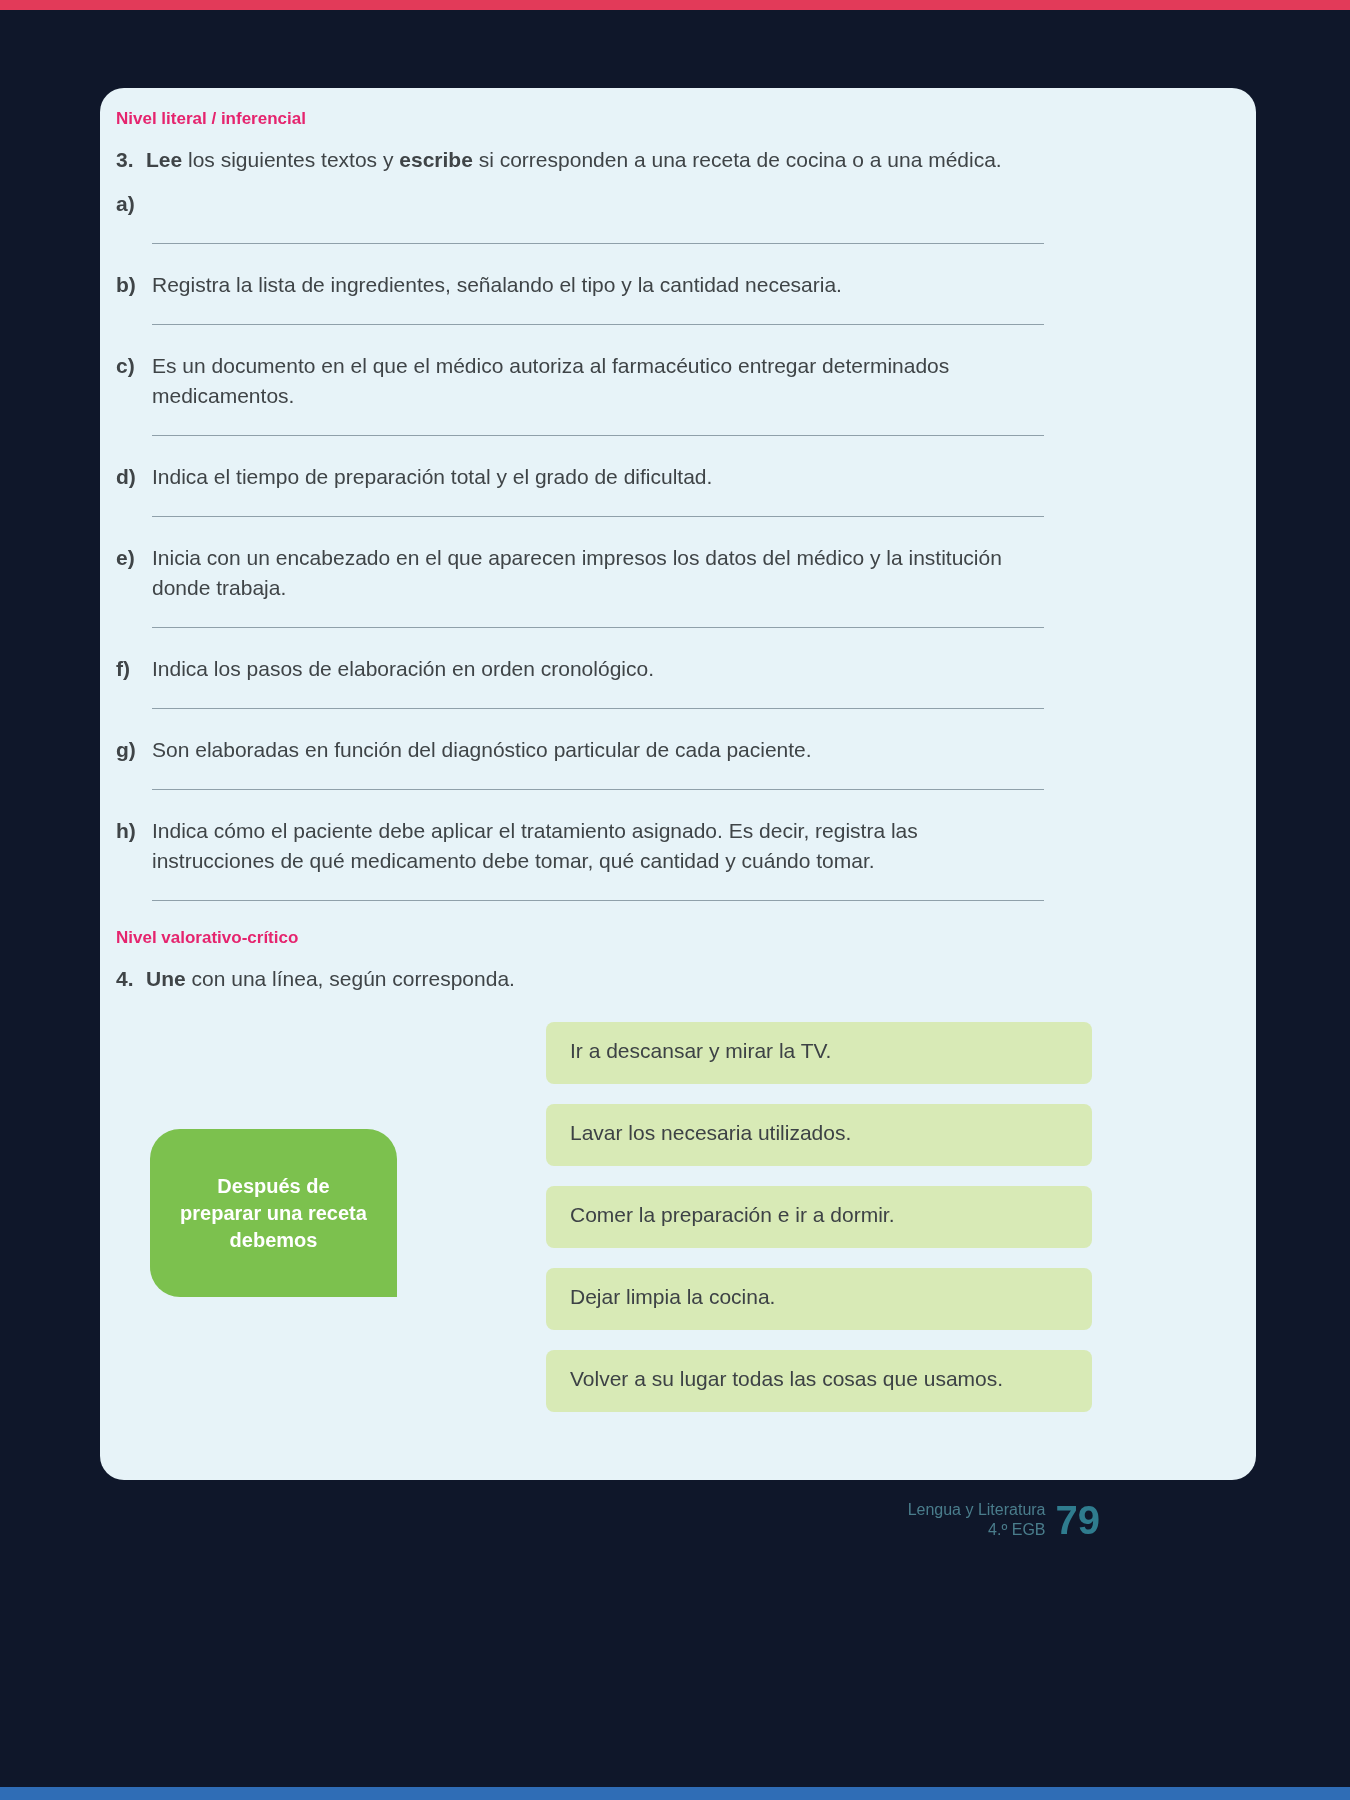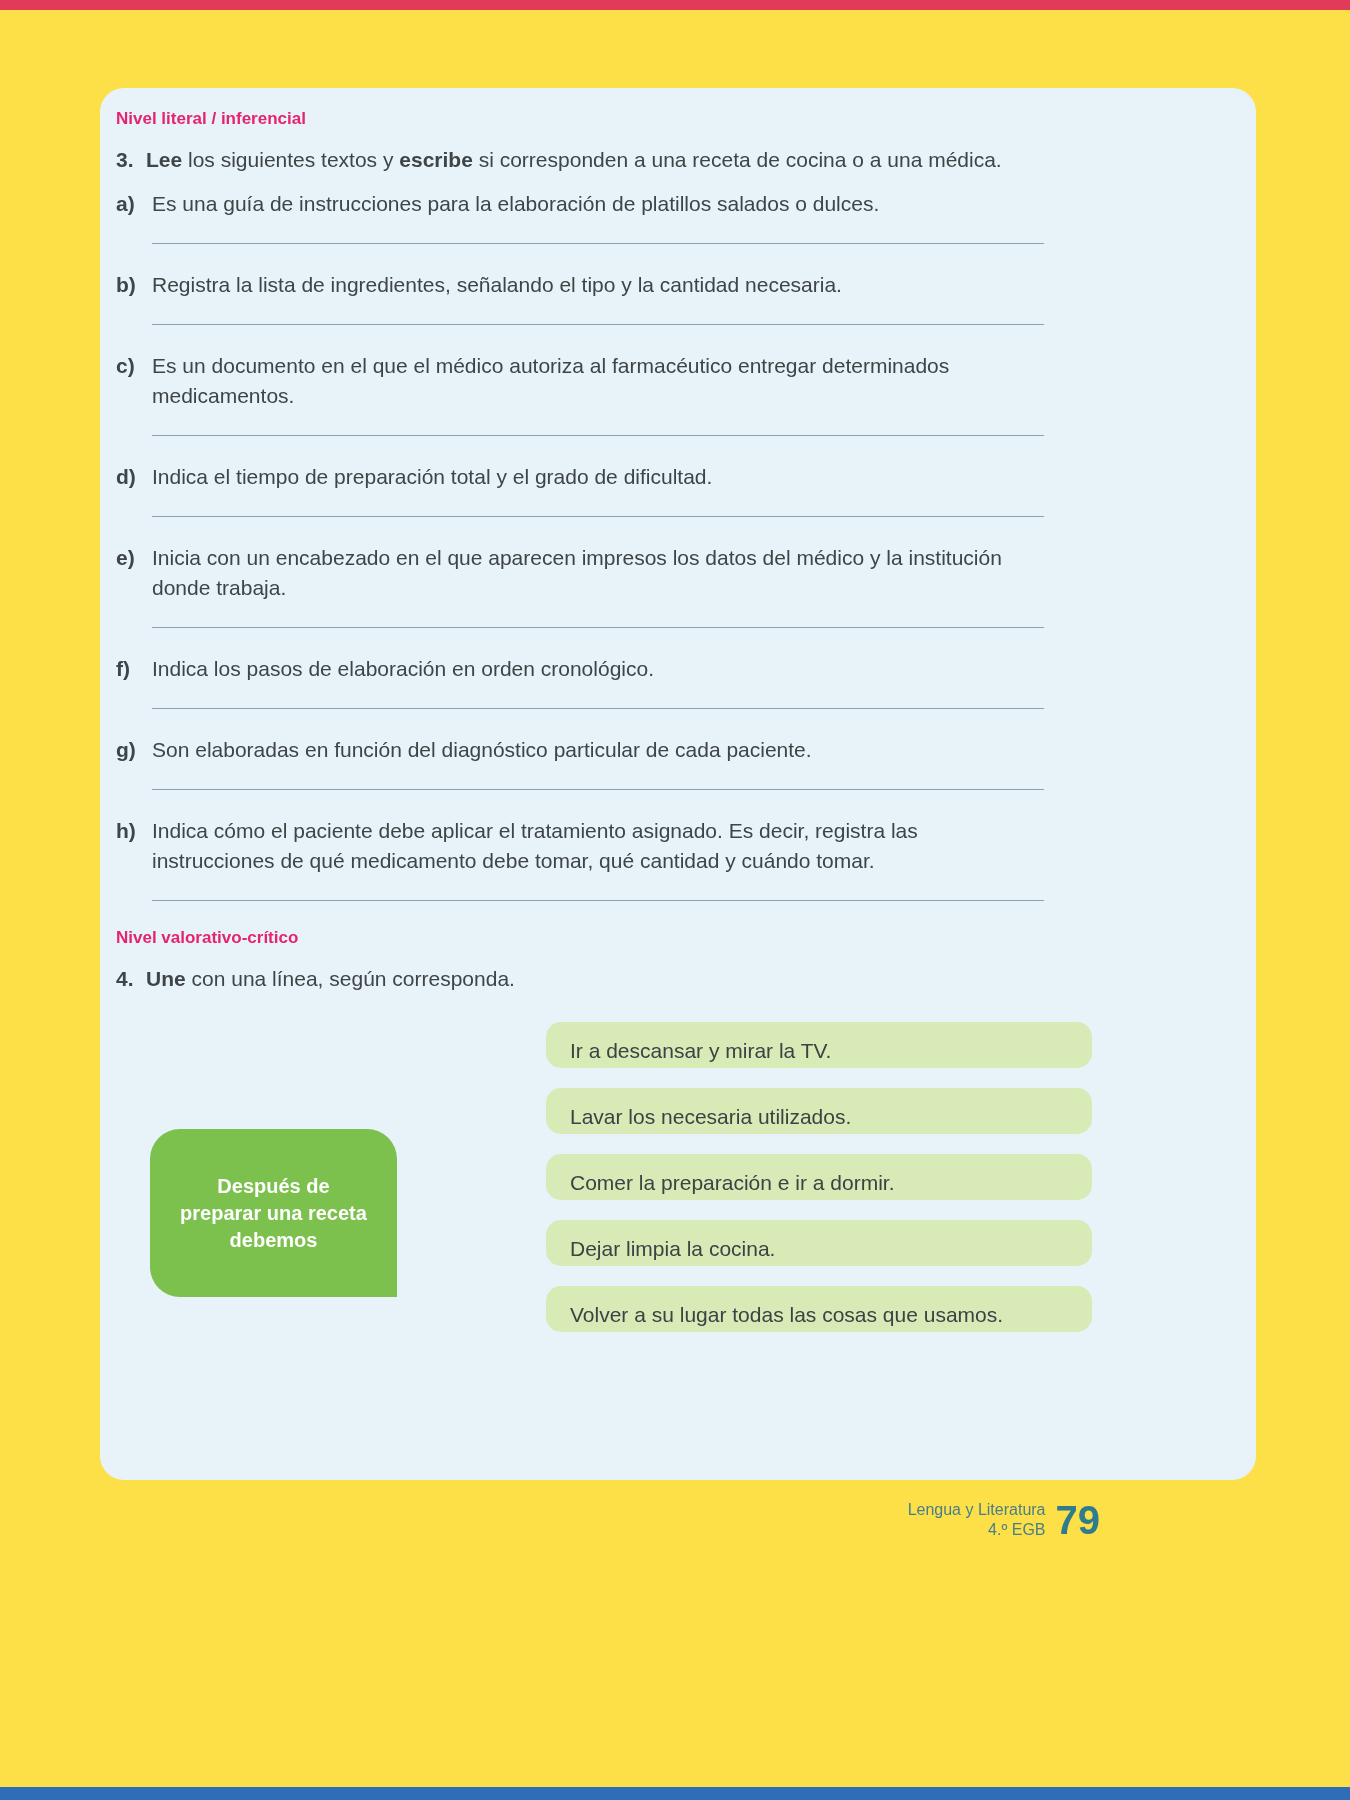--- a/index.html
+++ b/index.html
@@ -1,17 +1,17 @@
 <!DOCTYPE html>
 <html><head>
 <meta charset="utf-8">
 <style>
   html,body{margin:0;padding:0;background:#ffffff;}
   body{font-family:"Liberation Sans", sans-serif; color:#3f4447;}
-  .page{position:relative;width:1350px;height:1800px;background:#fde047;overflow:hidden;}
+  .page{position:relative;width:1350px;height:1800px;background:#0f172a;overflow:hidden;}
 
   .top-bar{position:absolute;left:0;top:0;width:100%;height:10px;background:#e23a59;}
   .bottom-bar{position:absolute;left:0;bottom:0;width:100%;height:13px;background:#2f6db6;}
 
   .panel{position:absolute;left:100px;top:88px;width:1156px;height:1392px;
          background:#e7f3f8;border-radius:24px;box-sizing:border-box;
          padding:20px 18px 0 16px;}
 
   .level-label{color:#e5246e;font-weight:bold;font-size:17px;line-height:22px;}
   .instruction{font-size:21px;line-height:30px;margin-top:15px;color:#3f4447;}
@@ -26,21 +26,21 @@
   .answer-line{margin-left:36px;width:892px;height:0;border-bottom:1px solid #8fa0aa;margin-top:24px;}
 
   .section4-label{margin-top:24px;}
 
   .match-area{position:relative;margin-top:28px;height:380px;}
   .source-box{position:absolute;left:34px;top:107px;width:247px;height:168px;
               background:#7cc14e;border-radius:30px 30px 0 30px;
               display:flex;align-items:center;justify-content:center;text-align:center;
               color:#ffffff;font-weight:bold;font-size:20px;line-height:27px;padding:0 28px;box-sizing:border-box;}
   .options{position:absolute;left:430px;top:0;width:546px;}
-  .option-box{height:46px;background:#d8eab6;border-radius:15px;margin-bottom:20px;
+  .option-box{height:62px;background:#d8eab6;border-radius:8px;margin-bottom:20px;
               font-size:21px;color:#3d4245;line-height:58px;padding-left:24px;box-sizing:border-box;}
 
   .footer{position:absolute;top:1500px;right:250px;display:flex;align-items:center;gap:10px;}
   .footer-text{text-align:right;color:#4a7d8c;font-size:16px;line-height:20px;}
   .footer-page{color:#2f7c8e;font-size:40px;font-weight:bold;line-height:32px;}
 </style>
 </head>
 <body>
 
 <div class="page">
@@ -53,21 +53,20 @@
 
     <div class="instruction">
       <span class="num">3.</span><span class="bold">Lee</span><span> los siguientes textos y </span><span class="bold">escribe</span><span> si corresponden a una receta de cocina o a una médica.</span>
     </div>
 
     <div class="items">
 
       <div class="item">
         <div class="item-row">
           <div class="item-letter">a)</div>
-          <div class="item-text">Es una guía de instrucciones para la elaboración de platillos salados o dulces.</div>
         </div>
         <div class="answer-line"></div>
       </div>
 
       <div class="item">
         <div class="item-row">
           <div class="item-letter">b)</div>
           <div class="item-text">Registra la lista de ingredientes, señalando el tipo y la cantidad necesaria.</div>
         </div>
         <div class="answer-line"></div>

